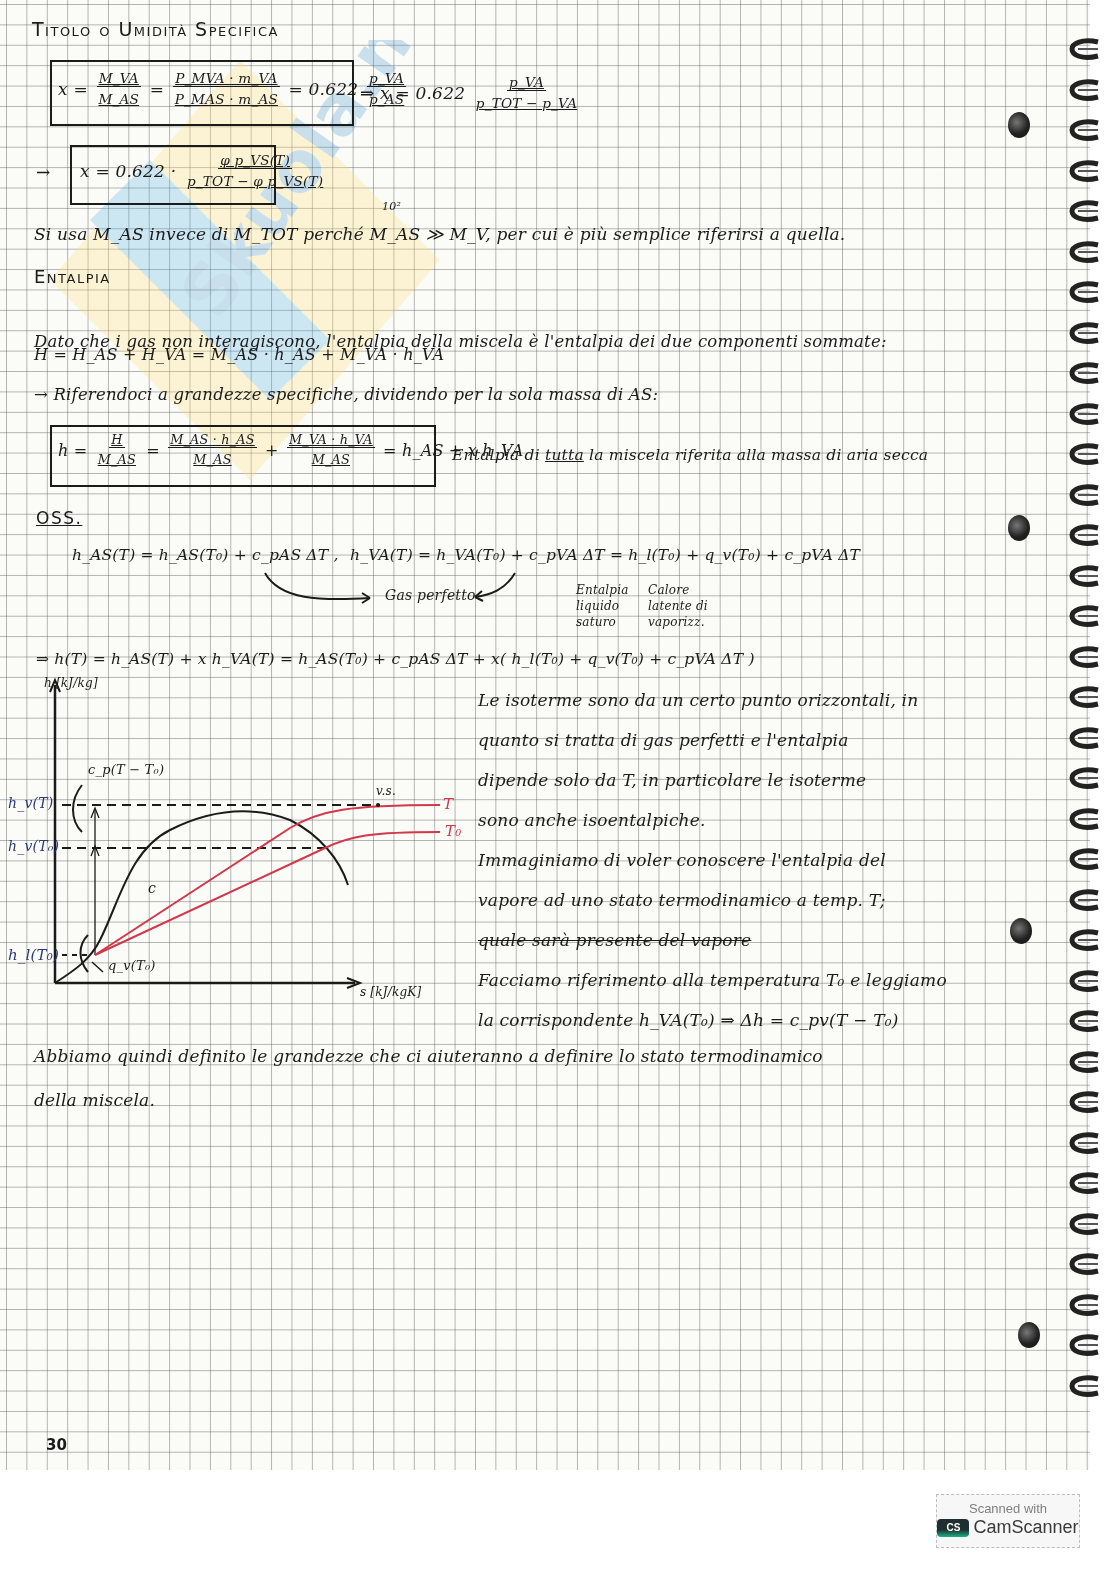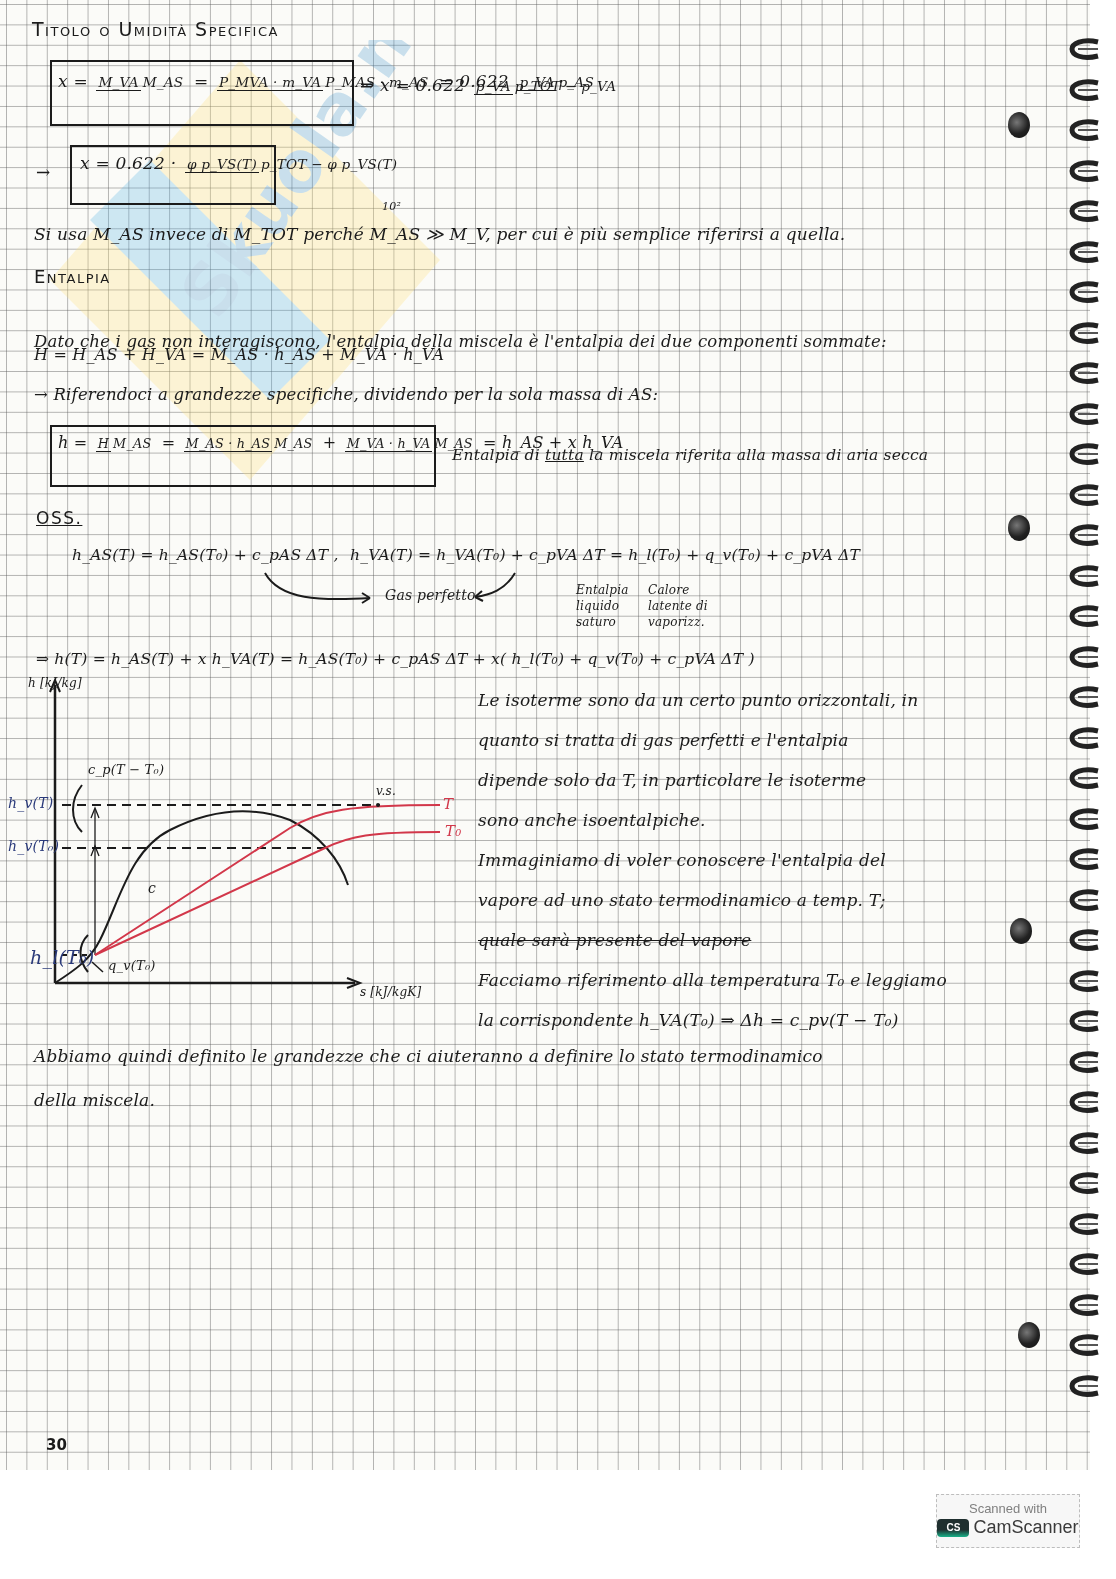--- a/index.html
+++ b/index.html
@@ -21,21 +21,21 @@
     position:absolute; left:30px; top:40px; width:430px; height:460px;
     pointer-events:none; opacity:0.28;
   }
   .hand {
     position:absolute; color:#1b1b1b;
     font-family:"DejaVu Serif", serif; font-style:italic;
     white-space:nowrap; letter-spacing:0.2px;
   }
   .caps { font-family:"DejaVu Sans", sans-serif; font-style:normal; letter-spacing:1.5px; font-variant:small-caps; }
   .box { position:absolute; border:2.5px solid #1b1b1b; }
-  .frac { display:inline-flex; flex-direction:row; align-items:center; vertical-align:middle; margin:0 3px; }
+  .frac { display:inline-flex; flex-direction:column; align-items:center; vertical-align:middle; margin:0 3px;text-decoration:underline; }
   .frac .num { border-bottom:1.5px solid #1b1b1b; padding:0 2px; font-size:0.8em; }
   .frac .den { padding:4px 2px; font-size:0.8em; }
   .strike { text-decoration:line-through; }
   .under { text-decoration:underline; }
   .spiral { position:absolute; left:1068px; width:34px; height:22px; }
   .hole { position:absolute; width:22px; height:26px; border-radius:50%;
           background:radial-gradient(circle at 40% 40%, #777 0%, #222 55%, #111 100%); }
   .page-number { position:absolute; left:30px; top:1436px; font-family:"DejaVu Sans", sans-serif; font-weight:bold; font-size:15px; color:#1b1b1b;margin-left:16px; }
   .badge {
     position:absolute; left:936px; top:1494px; width:142px; height:52px;
@@ -159,25 +159,25 @@
     <path d="M82,115 C70,130 70,150 82,162" stroke="#1b1b1b" stroke-width="2" fill="none"></path>
     <path d="M88,265 C78,275 78,290 88,302" stroke="#1b1b1b" stroke-width="2" fill="none"></path>
     <path d="M92,292 L103,302" stroke="#1b1b1b" stroke-width="1.5"></path>
 
     <path d="M55,313 C75,300 90,290 100,270 C120,230 130,180 170,160 C210,140 250,135 290,150 C320,165 340,190 348,215" stroke="#1b1b1b" stroke-width="2" fill="none"></path>
 
     <path d="M95,285 L290,158 C320,140 350,135 440,135" stroke="#d2374a" stroke-width="2" fill="none"></path>
     <path d="M95,285 L325,178 C350,166 370,162 440,162" stroke="#d2374a" stroke-width="2" fill="none"></path>
     <circle cx="378" cy="135" r="2" fill="#1b1b1b"></circle>
   </svg>
-  <div class="hand" style="left:28px;top:676px;font-size:12px;">h [kJ/kg]</div>
+  <div class="hand" style="left:44px;top:676px;font-size:12px;">h [kJ/kg]</div>
   <div class="hand" style="left:360px;top:985px;font-size:12px;">s [kJ/kgK]</div>
   <div class="hand" style="left:8px;top:795px;font-size:14px;color:#2a3a7a;">h_v(T)</div>
   <div class="hand" style="left:8px;top:838px;font-size:14px;color:#2a3a7a;">h_v(T₀)</div>
-  <div class="hand" style="left:8px;top:946px;font-size:19px;color:#2a3a7a;margin-left:22px;">h_l(T₀)</div>
+  <div class="hand" style="left:8px;top:946px;font-size:15px;color:#2a3a7a;">h_l(T₀)</div>
   <div class="hand" style="left:88px;top:762px;font-size:13px;">c_p(T − T₀)</div>
   <div class="hand" style="left:108px;top:958px;font-size:13px;">q_v(T₀)</div>
   <div class="hand" style="left:148px;top:880px;font-size:14px;">c</div>
   <div class="hand" style="left:376px;top:784px;font-size:12px;">v.s.</div>
   <div class="hand" style="left:443px;top:795px;font-size:15px;color:#d2374a;">T</div>
   <div class="hand" style="left:445px;top:822px;font-size:15px;color:#d2374a;">T₀</div>
 
   <div style="position:absolute;left:478px;top:680px;">
     <div class="hand" style="position:relative;font-size:17px;line-height:40px;">Le isoterme sono da un certo punto orizzontali, in</div>
     <div class="hand" style="position:relative;font-size:17px;line-height:40px;">quanto si tratta di gas perfetti e l'entalpia</div>

